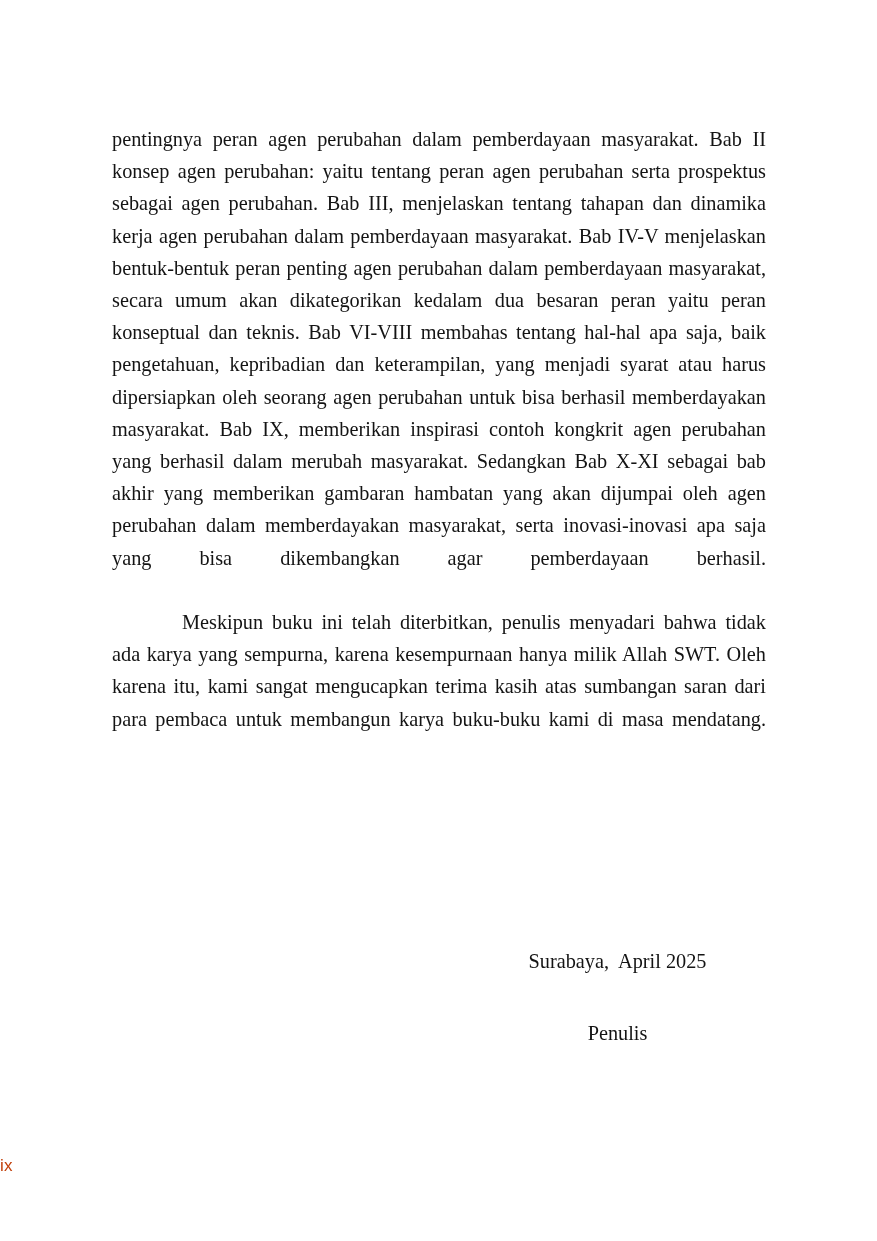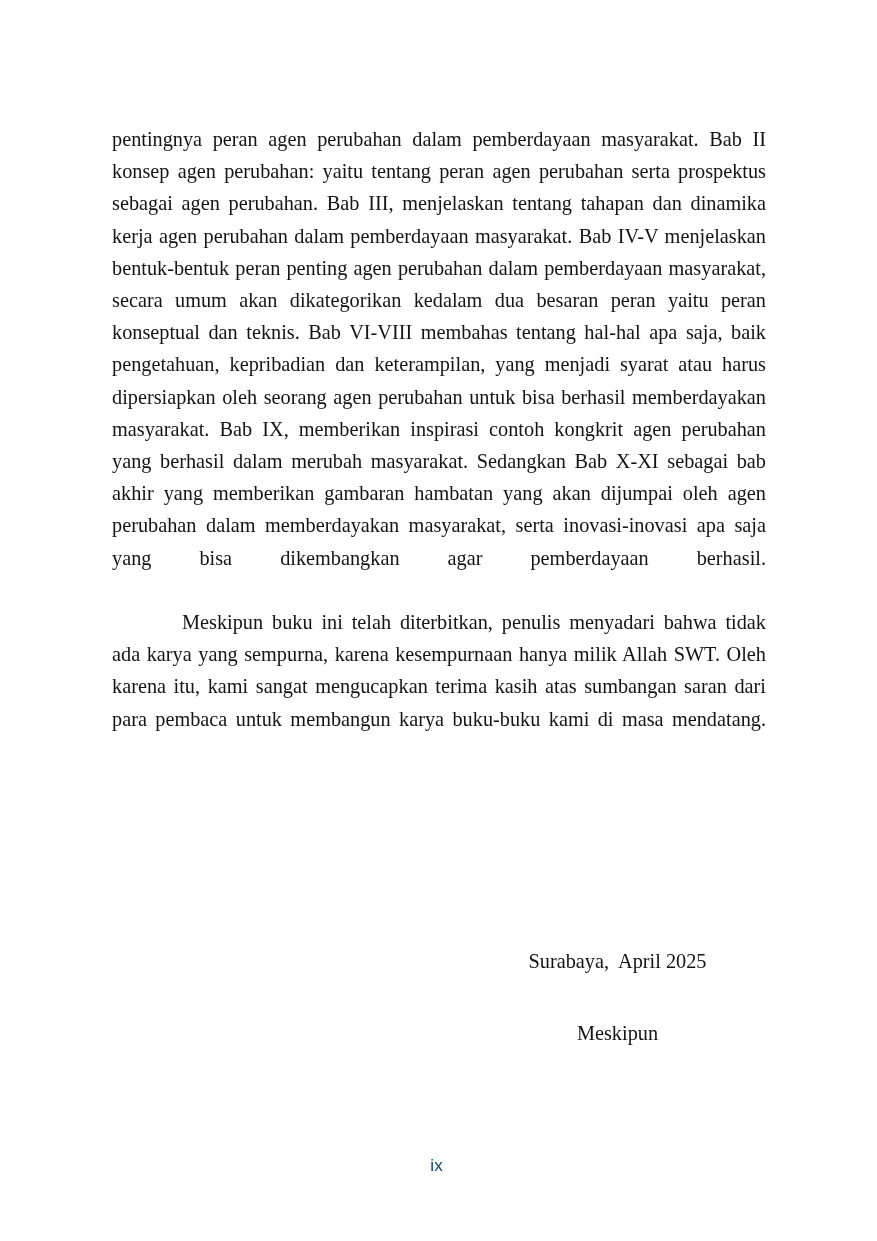--- a/index.html
+++ b/index.html
@@ -69,37 +69,37 @@
     font-size: 20.3px;
     line-height: 32px;
     margin-top: 40px;
   }
 
   .page-number {
     position: absolute;
     left: 0;
     top: 1140px;
     width: 873px;
-    text-align: center;
+    text-align: left;
     font-family: "Liberation Sans", "DejaVu Sans", sans-serif;
     font-size: 17px;
-    color: #0c4a6e;
+    color: #c2410c;
     letter-spacing: 0.2px;
   }
 </style>
 </head>
 <body>
 
 <div class="page">
 
   <div class="text-block">
     <p class="body-par">pentingnya peran agen perubahan dalam pemberdayaan masyarakat. Bab II konsep agen perubahan: yaitu tentang peran agen perubahan serta prospektus sebagai agen perubahan. Bab III, menjelaskan tentang tahapan dan dinamika kerja agen perubahan dalam pemberdayaan masyarakat. Bab IV-V menjelaskan bentuk-bentuk peran penting agen perubahan dalam pemberdayaan masyarakat, secara umum akan dikategorikan kedalam dua besaran peran yaitu peran konseptual dan teknis. Bab VI-VIII membahas tentang hal-hal apa saja, baik pengetahuan, kepribadian dan keterampilan, yang menjadi syarat atau harus dipersiapkan oleh seorang agen perubahan untuk bisa berhasil memberdayakan masyarakat. Bab IX, memberikan inspirasi contoh kongkrit agen perubahan yang berhasil dalam merubah masyarakat. Sedangkan Bab X-XI sebagai bab akhir yang memberikan gambaran hambatan yang akan dijumpai oleh agen perubahan dalam memberdayakan masyarakat, serta inovasi-inovasi apa saja yang bisa dikembangkan agar pemberdayaan berhasil.</p>
     <p class="body-par indented">Meskipun buku ini telah diterbitkan, penulis menyadari bahwa tidak ada karya yang sempurna, karena kesempurnaan hanya milik Allah SWT. Oleh karena itu, kami sangat mengucapkan terima kasih atas sumbangan saran dari para pembaca untuk membangun karya buku-buku kami di masa mendatang.</p>
   </div>
 
   <div class="signature">
     <div class="sig-line">Surabaya,  April 2025</div>
-    <div class="sig-author">Meskipun</div>
+    <div class="sig-author">Penulis</div>
   </div>
 
   <div class="page-number">ix</div>
 
 </div>
 
 </body></html>

